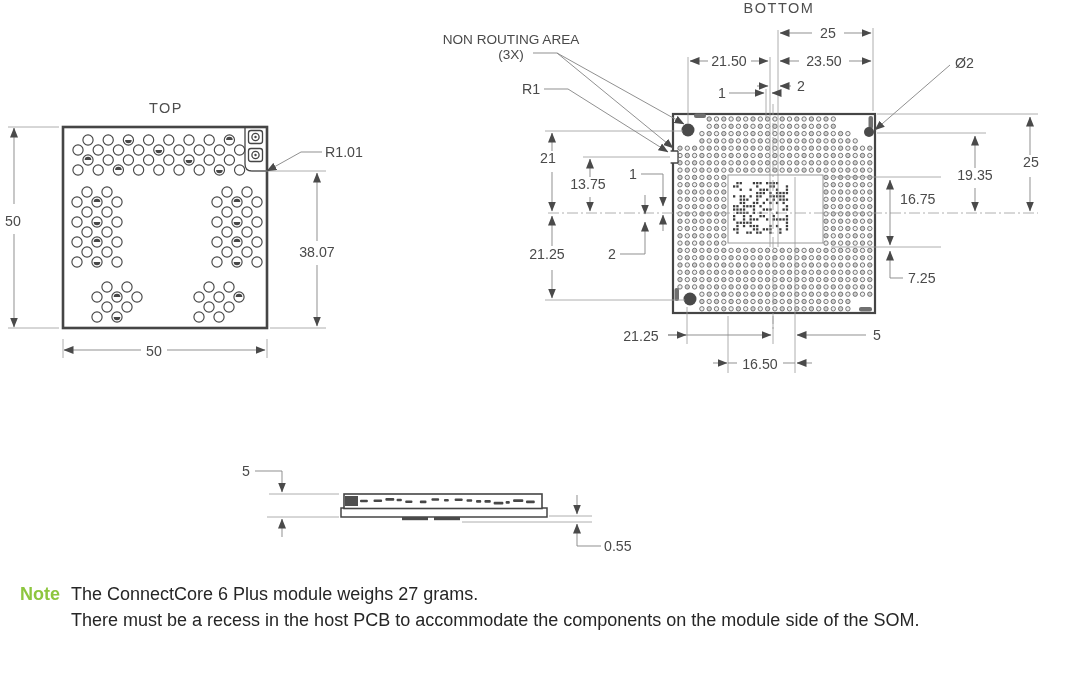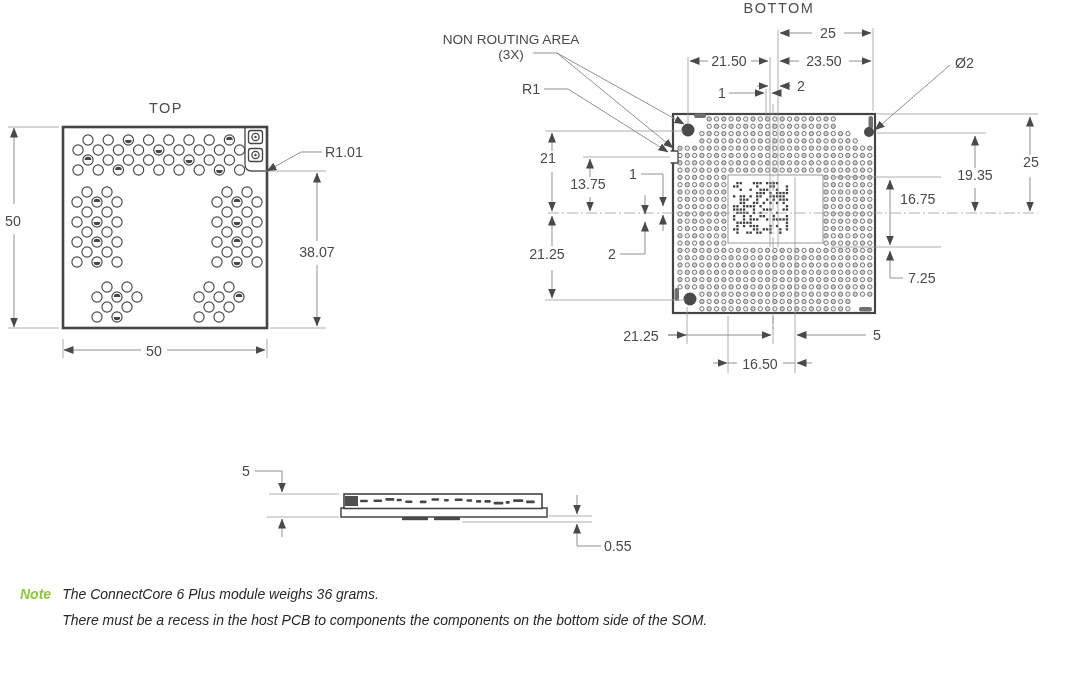--- a/index.html
+++ b/index.html
@@ -14,21 +14,21 @@
   .thf{fill:#fff;stroke:#454545;stroke-width:1.3;}
   .ex{fill:none;stroke:#9a9a9a;stroke-width:0.8;}
   .dl{fill:none;stroke:#8a8a8a;stroke-width:0.95;}
   .cl{fill:none;stroke:#9c9c9c;stroke-width:0.8;stroke-dasharray:11 3 2 3;}
   .tc{fill:#fff;stroke:#474747;stroke-width:1.15;}
   .pa{fill:#efefef;stroke:#616161;stroke-width:0.85;}
   .pb{fill:#cfcfcf;stroke:#616161;stroke-width:0.85;}
   .sl{fill:#707070;}
   .hole{fill:#4a4a4a;}
   .note{position:absolute;left:20px;top:581px;display:flex;gap:11px;
-        font-size:14px;line-height:26px;color:#262626;font-style:italic;}
+        font-size:18px;line-height:26px;color:#262626;}
   .note-label{font-weight:700;}
   .note-lines > div{white-space:nowrap;}
 </style>
 </head>
 <body>
 
 <div class="stage">
 <svg width="1080" height="575" viewBox="0 0 1080 575">
   <defs>
     <marker id="ah" viewBox="0 0 10 8" refX="9.5" refY="4" markerWidth="10" markerHeight="8" orient="auto-start-reverse" markerUnits="userSpaceOnUse">
@@ -993,17 +993,17 @@
     <text x="873" y="340">5</text>
 
     <text x="246" y="476" text-anchor="middle">5</text>
     <text x="604" y="551">0.55</text>
   </g>
 </svg>
 
 <div class="note">
   <span class="note-label" style="color: rgb(141, 198, 63);">Note</span>
   <div class="note-lines">
-    <div>The ConnectCore 6 Plus module weighs 36 grams.</div>
-    <div>There must be a recess in the host PCB to components the components on the bottom side of the SOM.</div>
+    <div>The ConnectCore 6 Plus module weighs 27 grams.</div>
+    <div>There must be a recess in the host PCB to accommodate the components on the module side of the SOM.</div>
   </div>
 </div>
 </div>
 
 </body></html>

